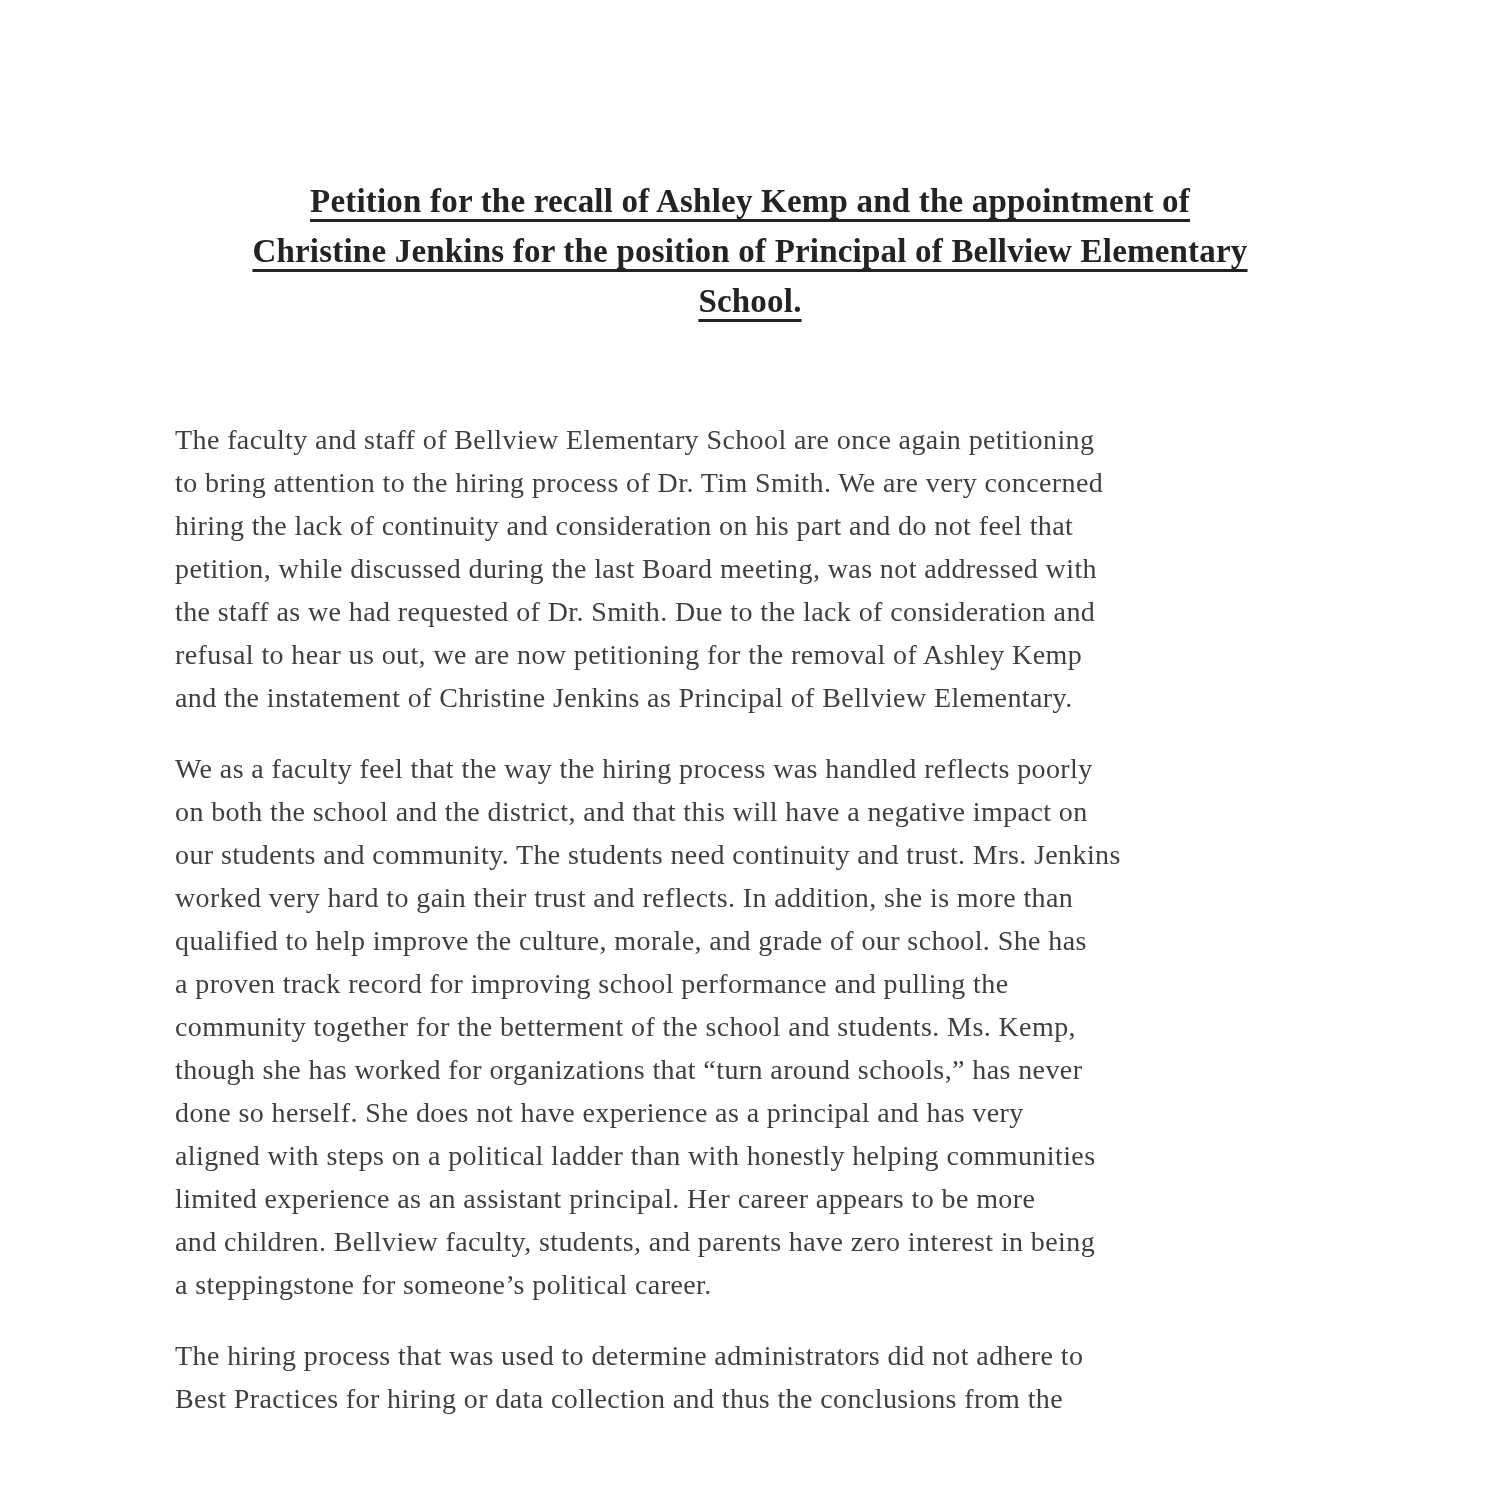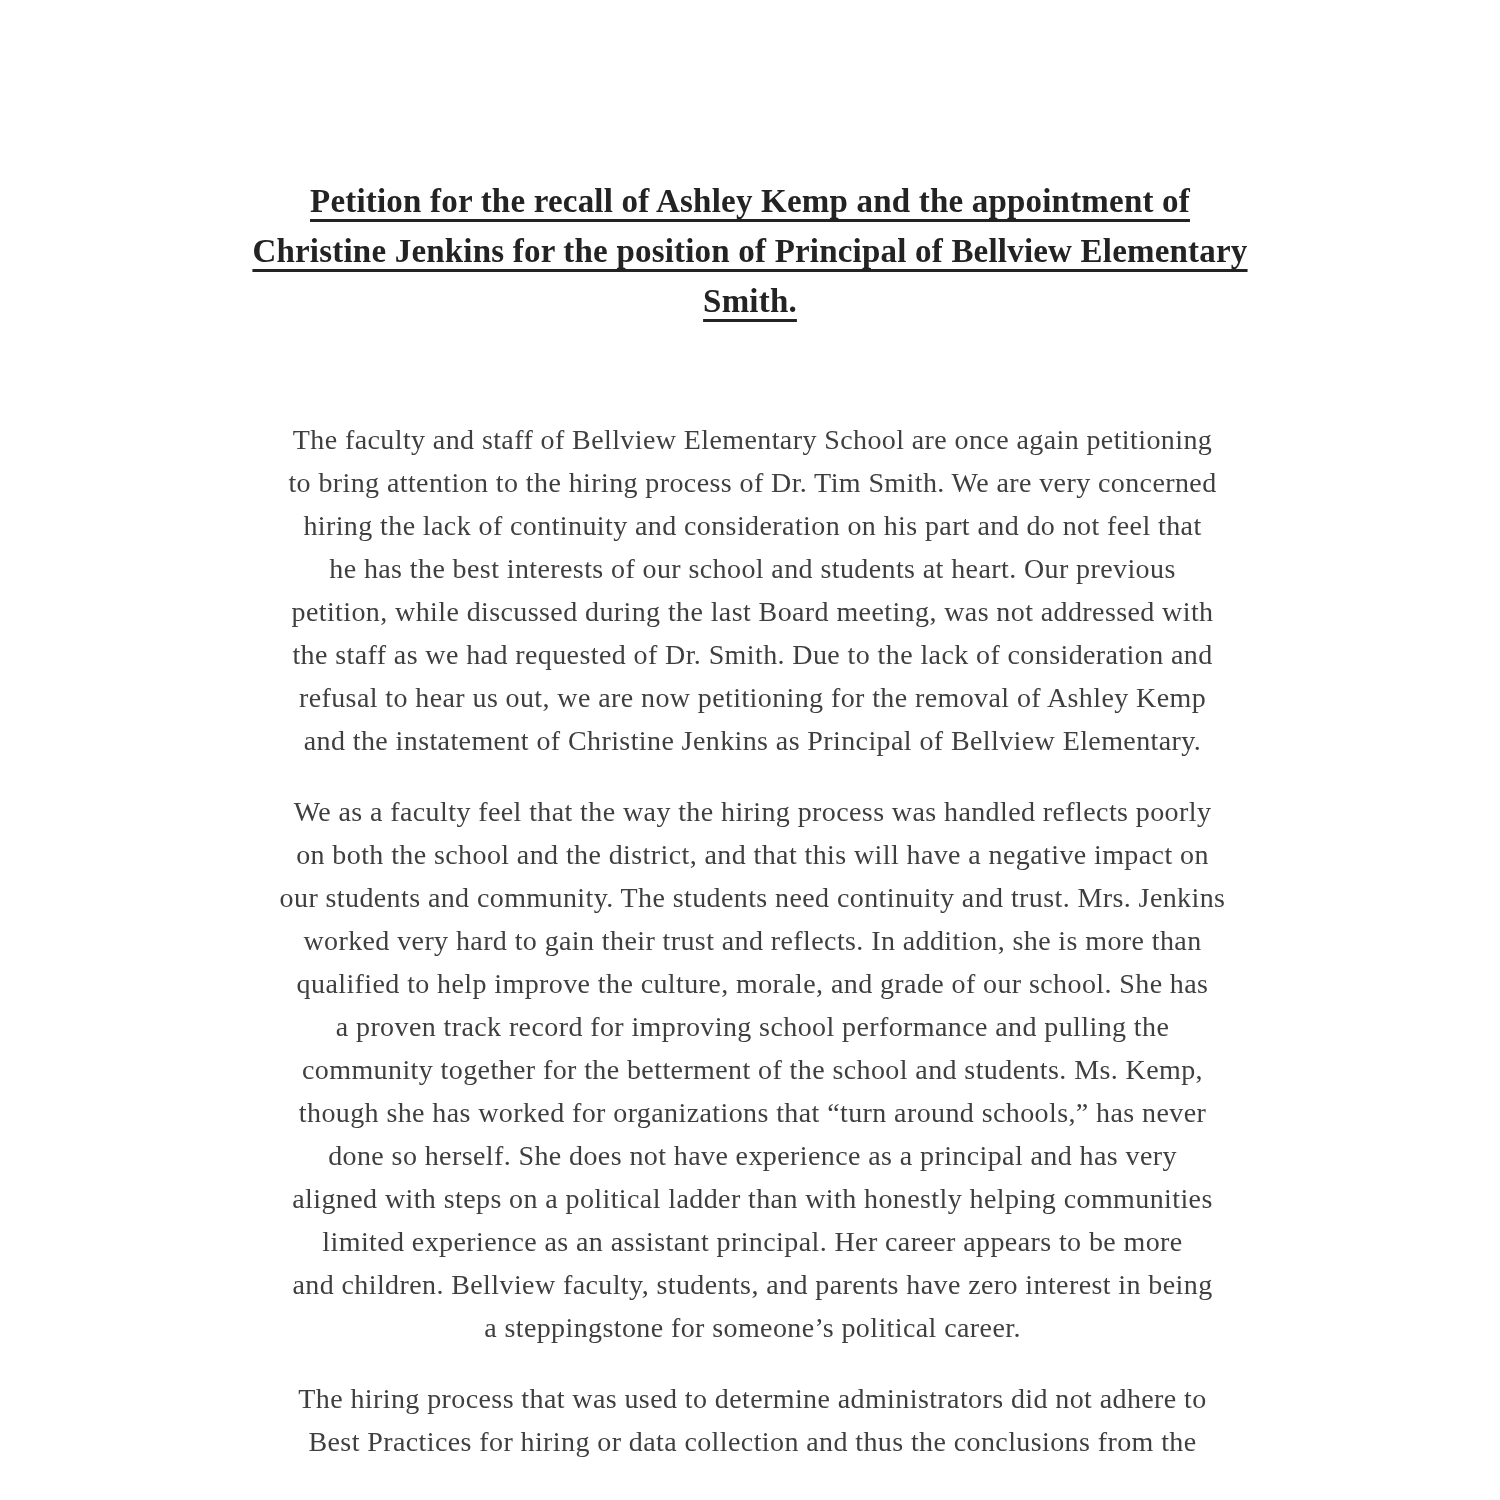--- a/index.html
+++ b/index.html
@@ -39,38 +39,36 @@
     font-size: 28px;
     line-height: 43px;
     letter-spacing: 0.4px;
   }
   .paragraph {
     margin: 0 0 28px 0;
   }
   .paragraph .line {
     display: block;
     white-space: nowrap;
-    text-align: center;
   }
 </style>
 </head>
 <body>
 
 <div class="page">
   <header class="doc-title">
     <span class="title-line"><span class="underlined">Petition for the recall of Ashley Kemp and the appointment of</span></span>
     <span class="title-line"><span class="underlined">Christine Jenkins for the position of Principal of Bellview Elementary</span></span>
-    <span class="title-line"><span class="underlined">Smith.</span></span>
+    <span class="title-line"><span class="underlined">School.</span></span>
   </header>
   <main class="doc-body">
     <p class="paragraph">
         <span class="line">The faculty and staff of Bellview Elementary School are once again petitioning</span>
         <span class="line">to bring attention to the hiring process of Dr. Tim Smith. We are very concerned</span>
         <span class="line">hiring the lack of continuity and consideration on his part and do not feel that</span>
-        <span class="line">he has the best interests of our school and students at heart. Our previous</span>
         <span class="line">petition, while discussed during the last Board meeting, was not addressed with</span>
         <span class="line">the staff as we had requested of Dr. Smith. Due to the lack of consideration and</span>
         <span class="line">refusal to hear us out, we are now petitioning for the removal of Ashley Kemp</span>
         <span class="line">and the instatement of Christine Jenkins as Principal of Bellview Elementary.</span>
       </p>
     <p class="paragraph">
         <span class="line">We as a faculty feel that the way the hiring process was handled reflects poorly</span>
         <span class="line">on both the school and the district, and that this will have a negative impact on</span>
         <span class="line">our students and community. The students need continuity and trust. Mrs. Jenkins</span>
         <span class="line">worked very hard to gain their trust and reflects. In addition, she is more than</span>

